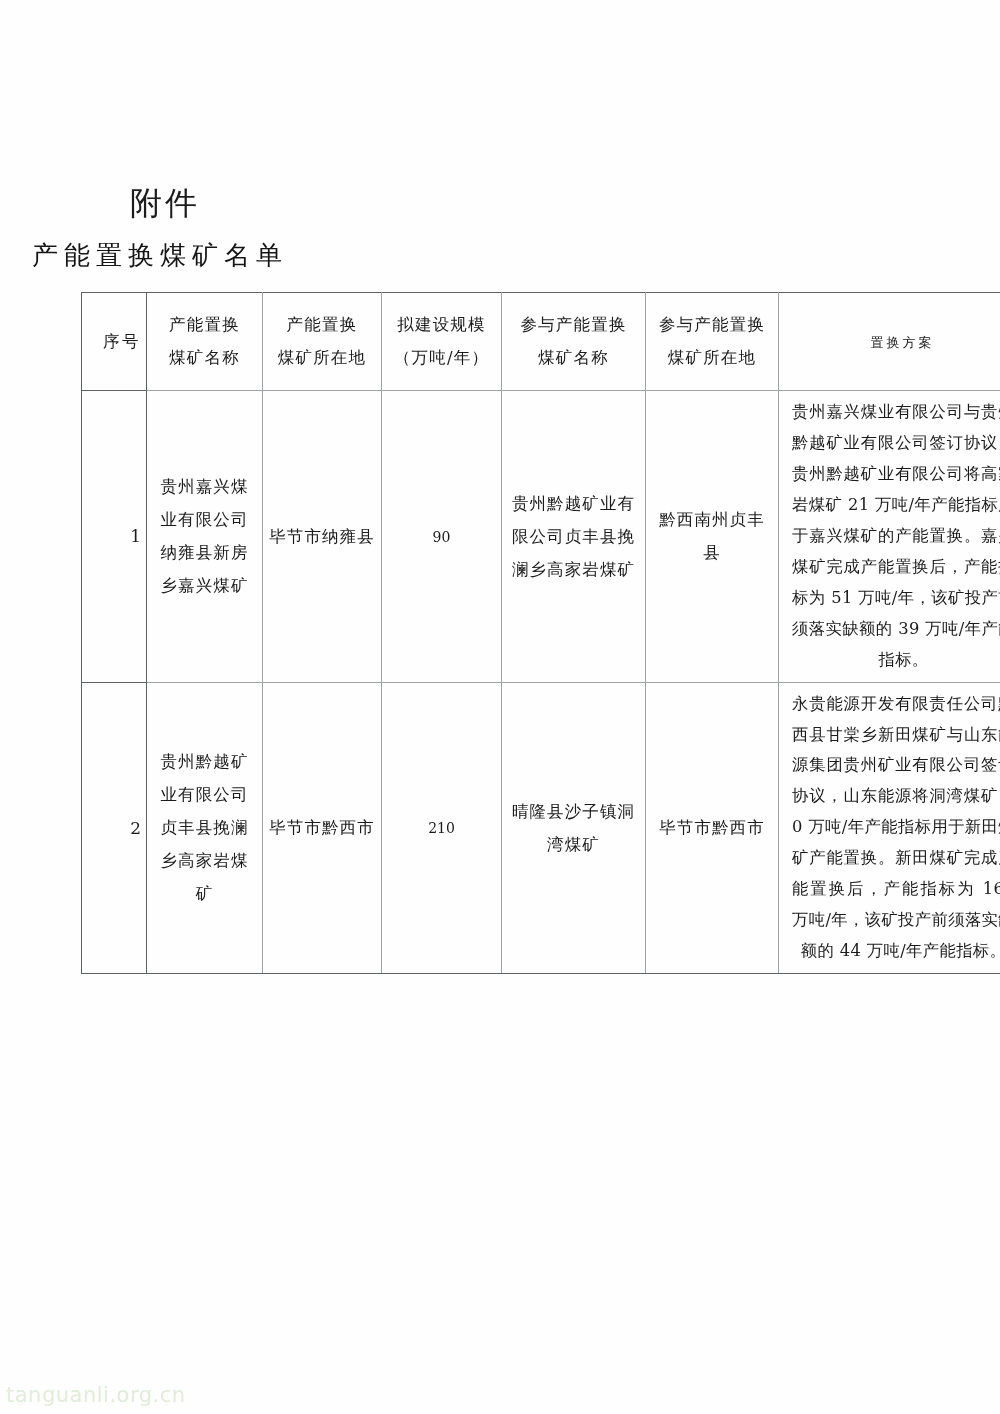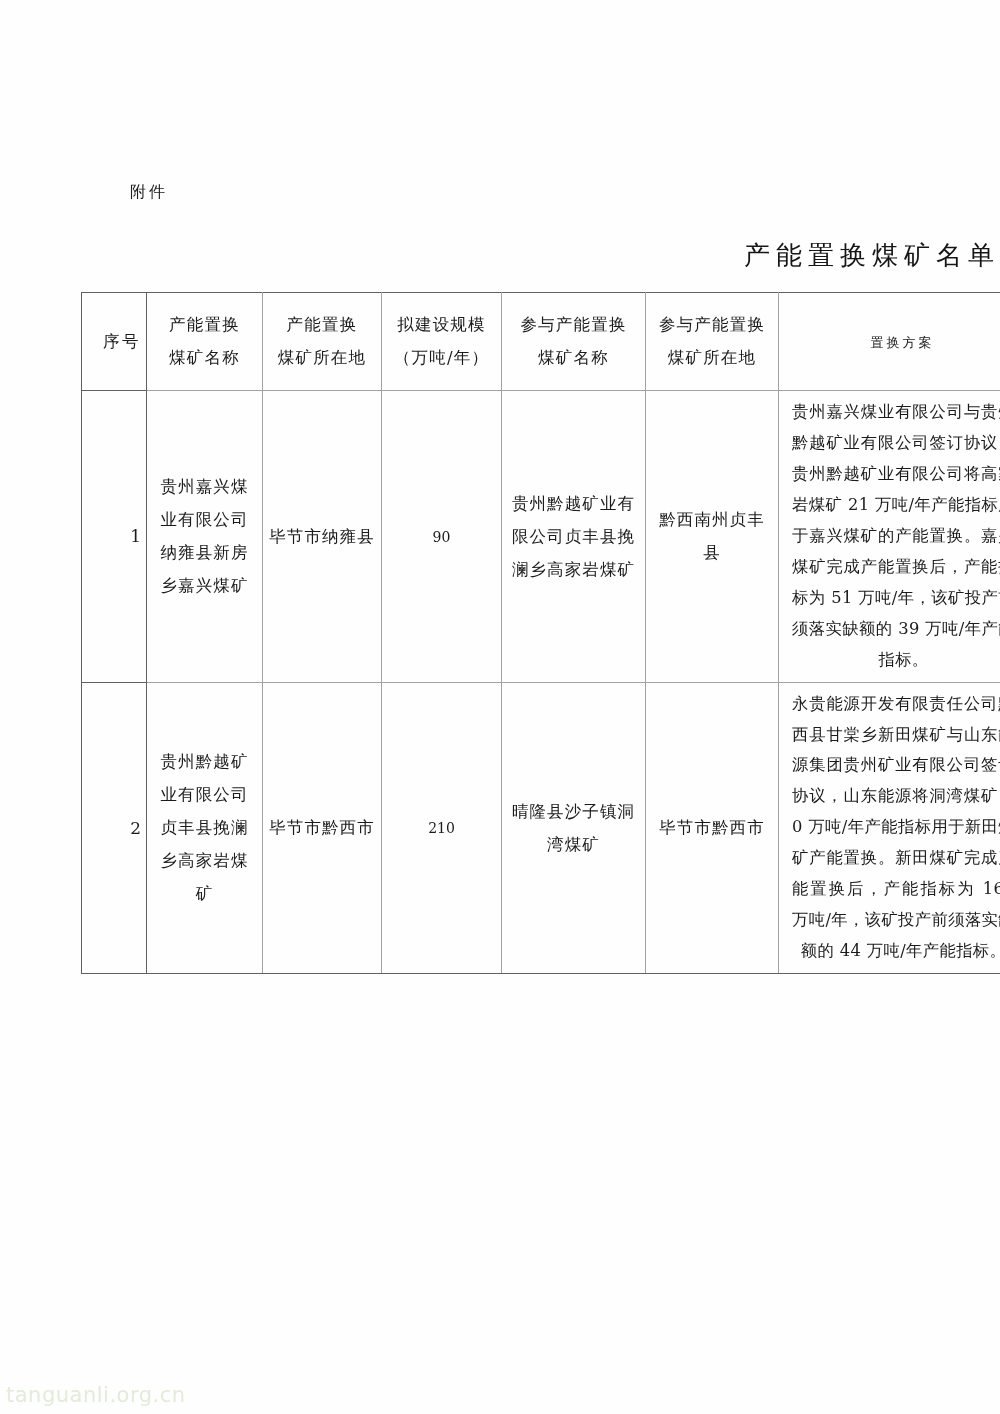--- a/index.html
+++ b/index.html
@@ -20,35 +20,35 @@
     position: absolute;
     inset: 0;
     background: #fefefe;
   }
 
   
   .attach-label {
     position: absolute;
     left: 130px;
     top: 182px;
-    font-size: 16px;
+    font-size: 32px;
     letter-spacing: 3px;
     font-family: "DejaVu Serif", "Liberation Serif", serif;
     color: #1c1c1c;
   }
 
   .doc-title {
     position: absolute;
     left: 0;
     right: 0;
     top: 238px;
-    text-align: right;
+    text-align: left;
     font-size: 26px;
     letter-spacing: 6px;
-    padding-left: 48px;
+    padding-left: 32px;
     color: #161616;
   }
 
   
   .table-wrap {
     position: absolute;
     left: 81px;
     top: 292px;
     width: 868px;
   }

